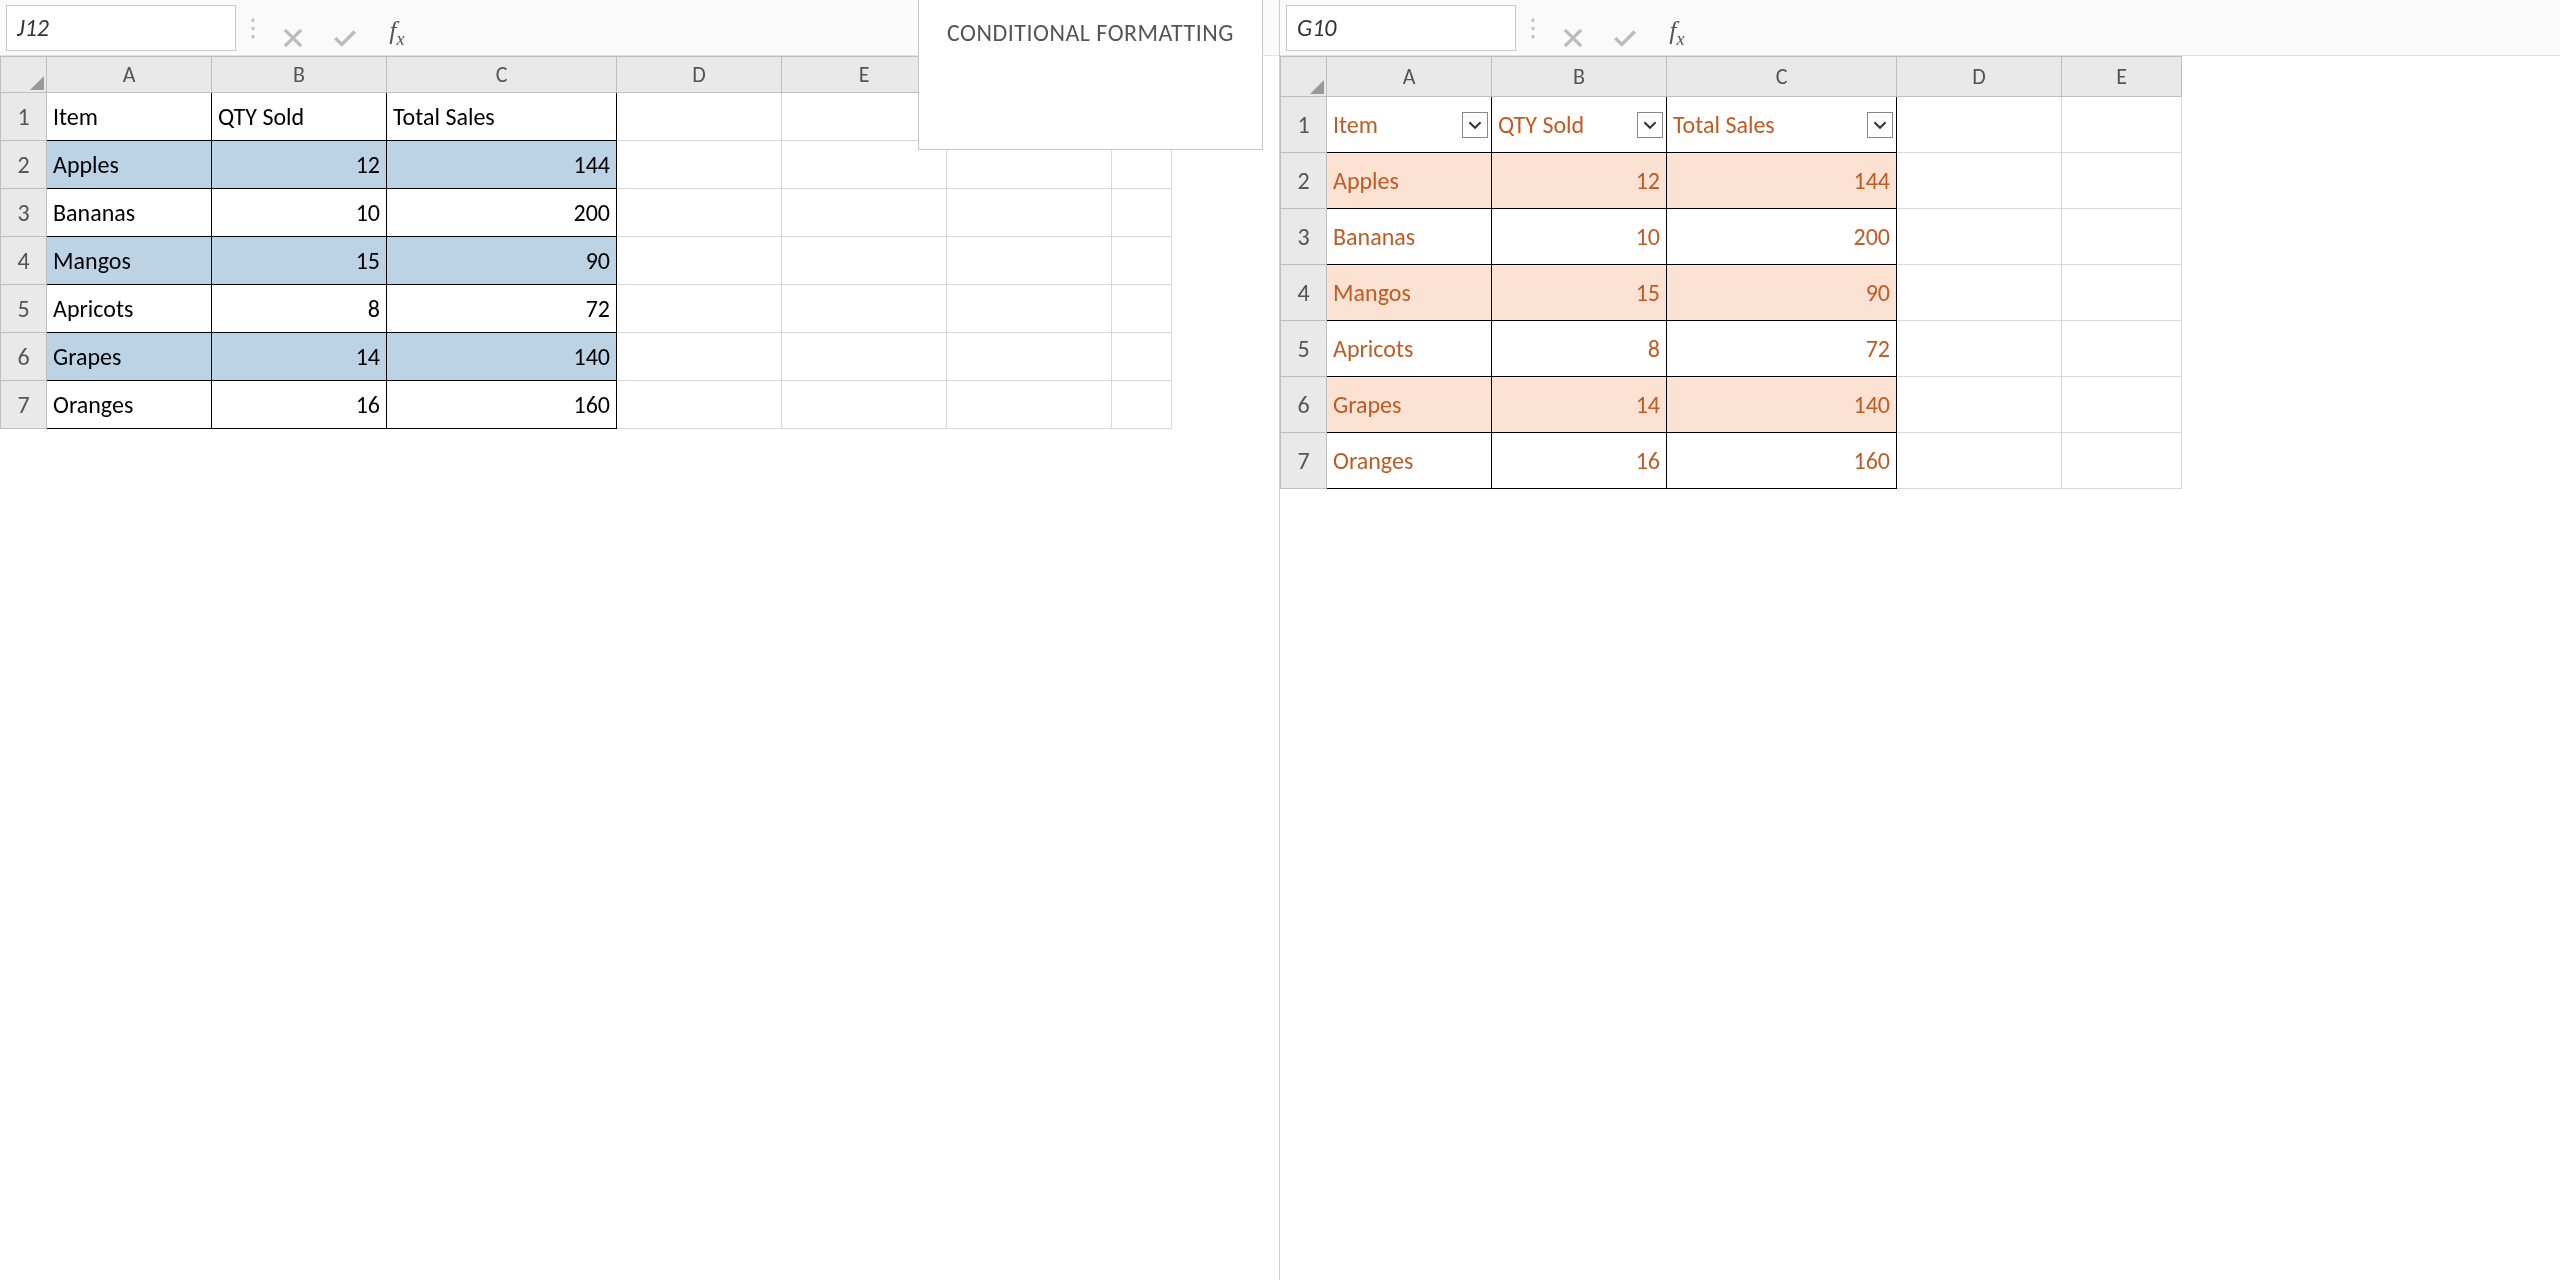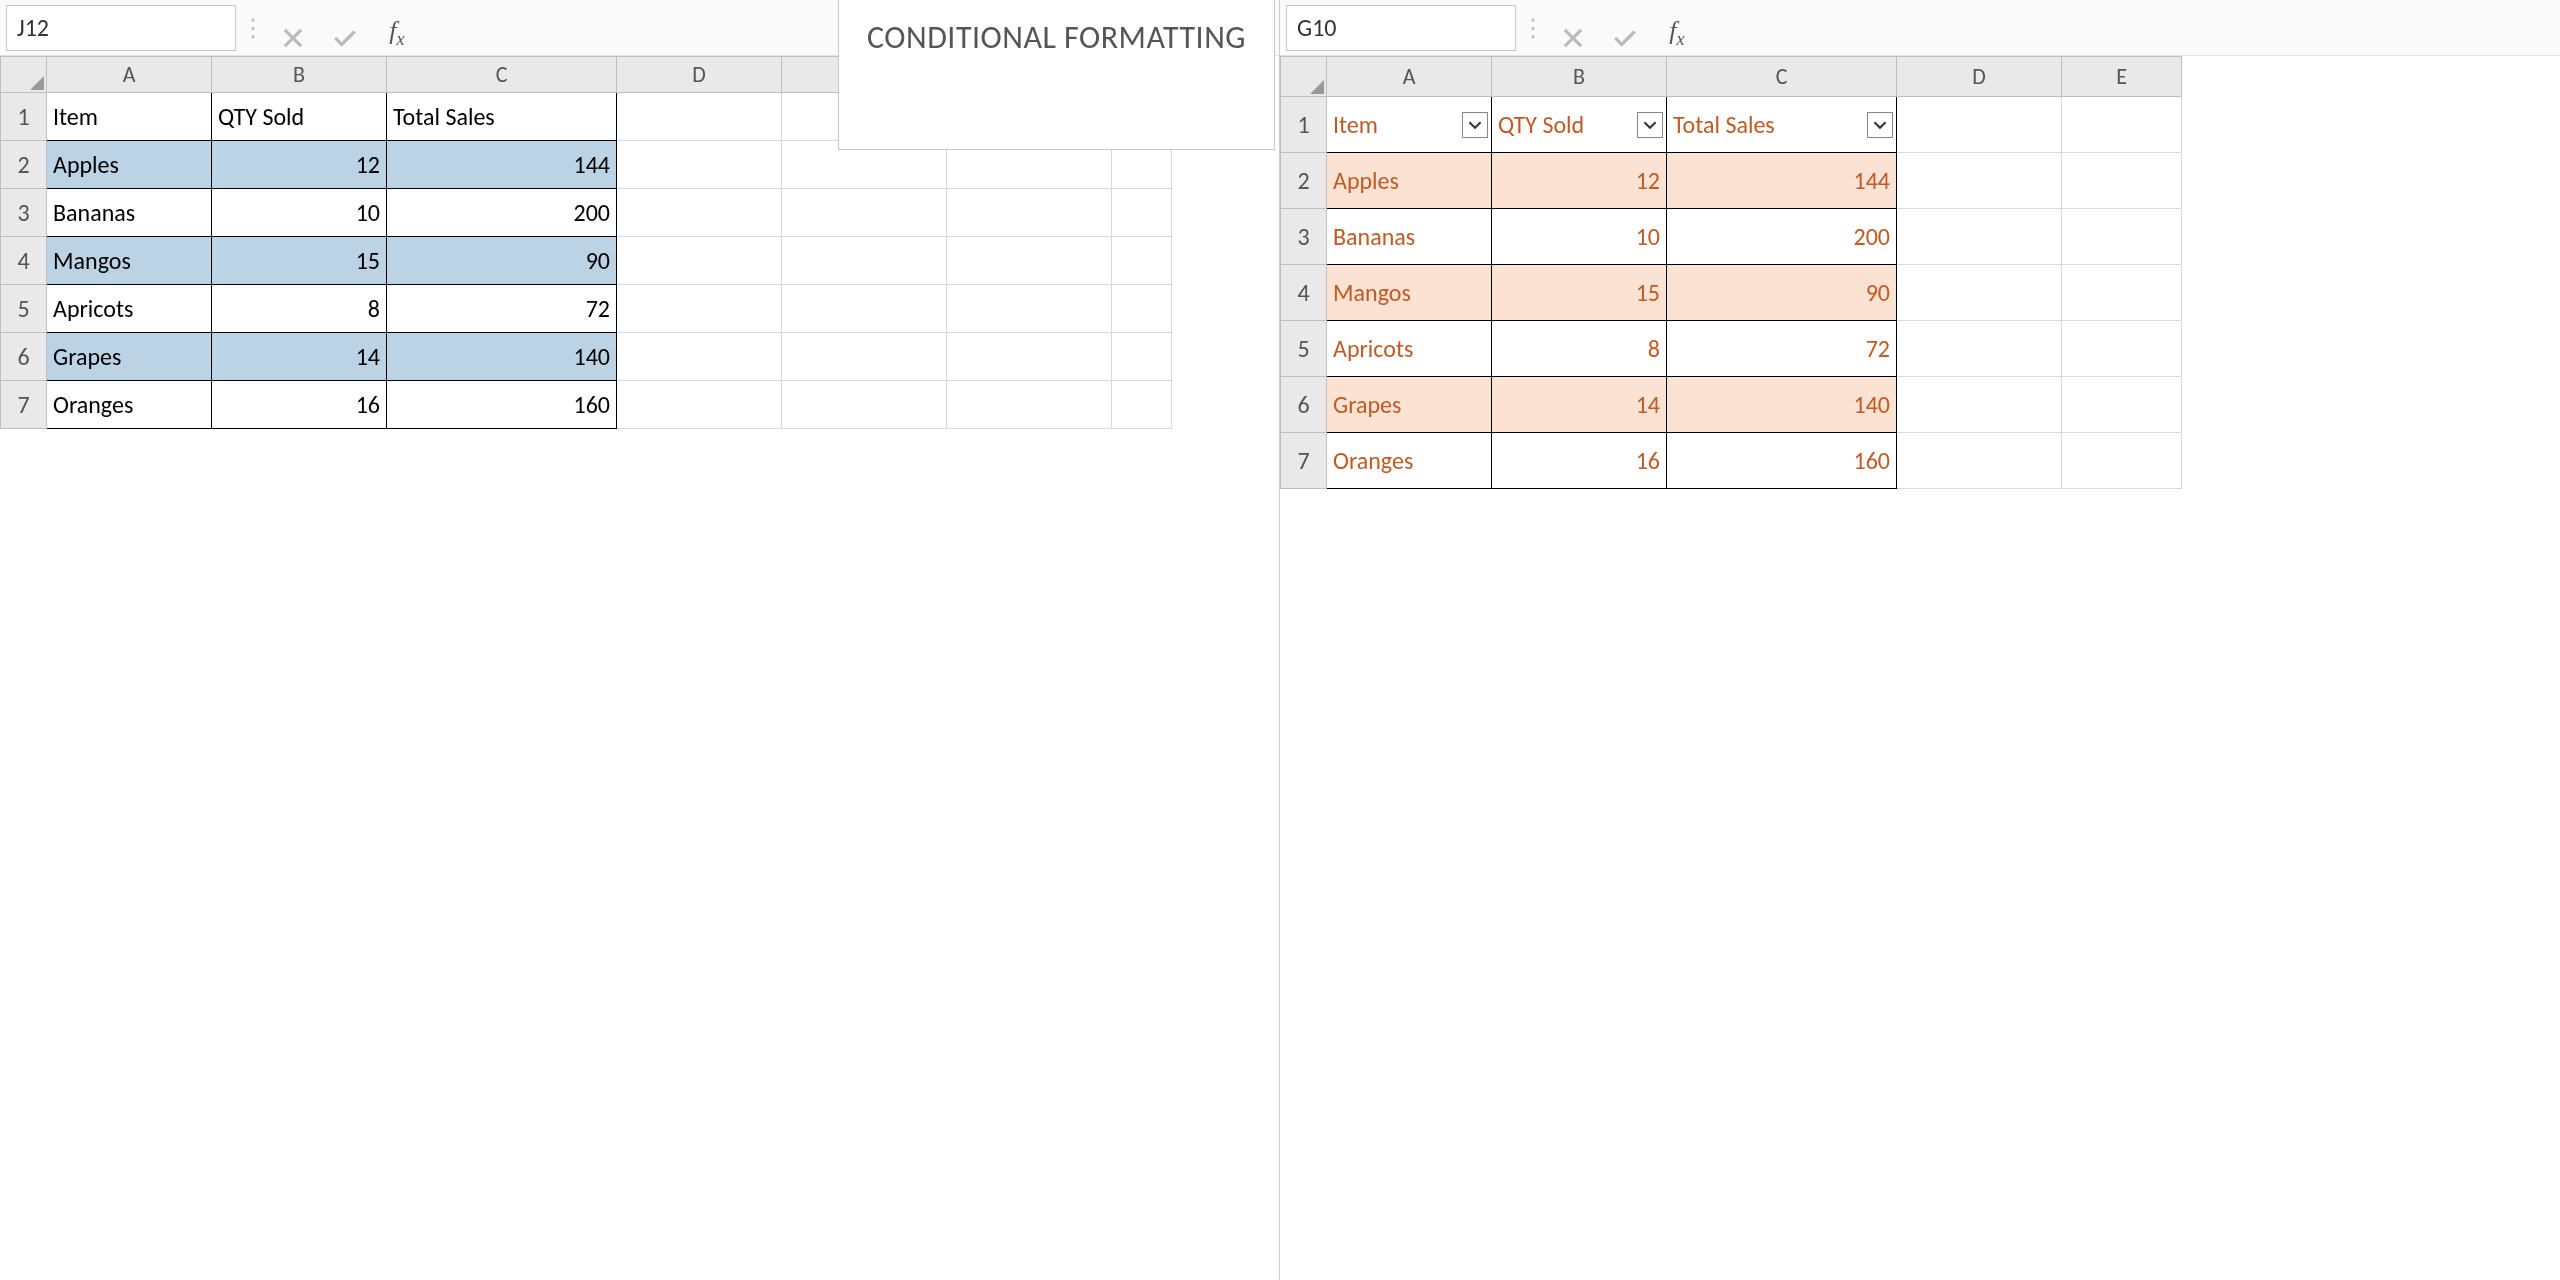--- a/index.html
+++ b/index.html
@@ -32,46 +32,46 @@
     width: 230px;
     height: 46px;
     background: #fff;
     border: 1px solid #c8c8c8;
     display: flex;
     align-items: center;
     justify-content: space-between;
     padding: 0 10px;
     cursor: pointer;
   }
-  .namebox span { color: #333; }
+  .namebox span { color: #333; font-style: italic; }
   .namebox .chev { color: #888; }
   .divider-dots {
     height: 46px;
     width: 22px;
     display:flex; align-items:center; justify-content:center;
     color:#bbb;
   }
   .fbar-btn {
     width: 46px; height: 46px;
     display:flex; align-items:flex-end; justify-content:center;
     color:#bbb;
     cursor: pointer;
   }
   .fbar-btn svg { width: 26px; height: 26px; }
   .fx { font-family: "Times New Roman", serif; font-style: italic; color:#555; font-size:26px; }
   .fx sub { font-size: 0.7em; }
   .title-label {
     position: absolute;
     top: 0;
-    right: 4px;
+    right: 16px;
     background: #fff;
     border: 1px solid #c8c8c8;
     border-top: none;
     padding: 18px 28px 60px 28px;
-    font-size: 32px;
+    font-size: 24px;
     color: #555;
     letter-spacing: 0.5px;
     z-index: 5;
     min-height: 150px;
   }
   
   .grid-wrap {
     position: relative;
     width: 100%;
     height: calc(100% - 56px);

